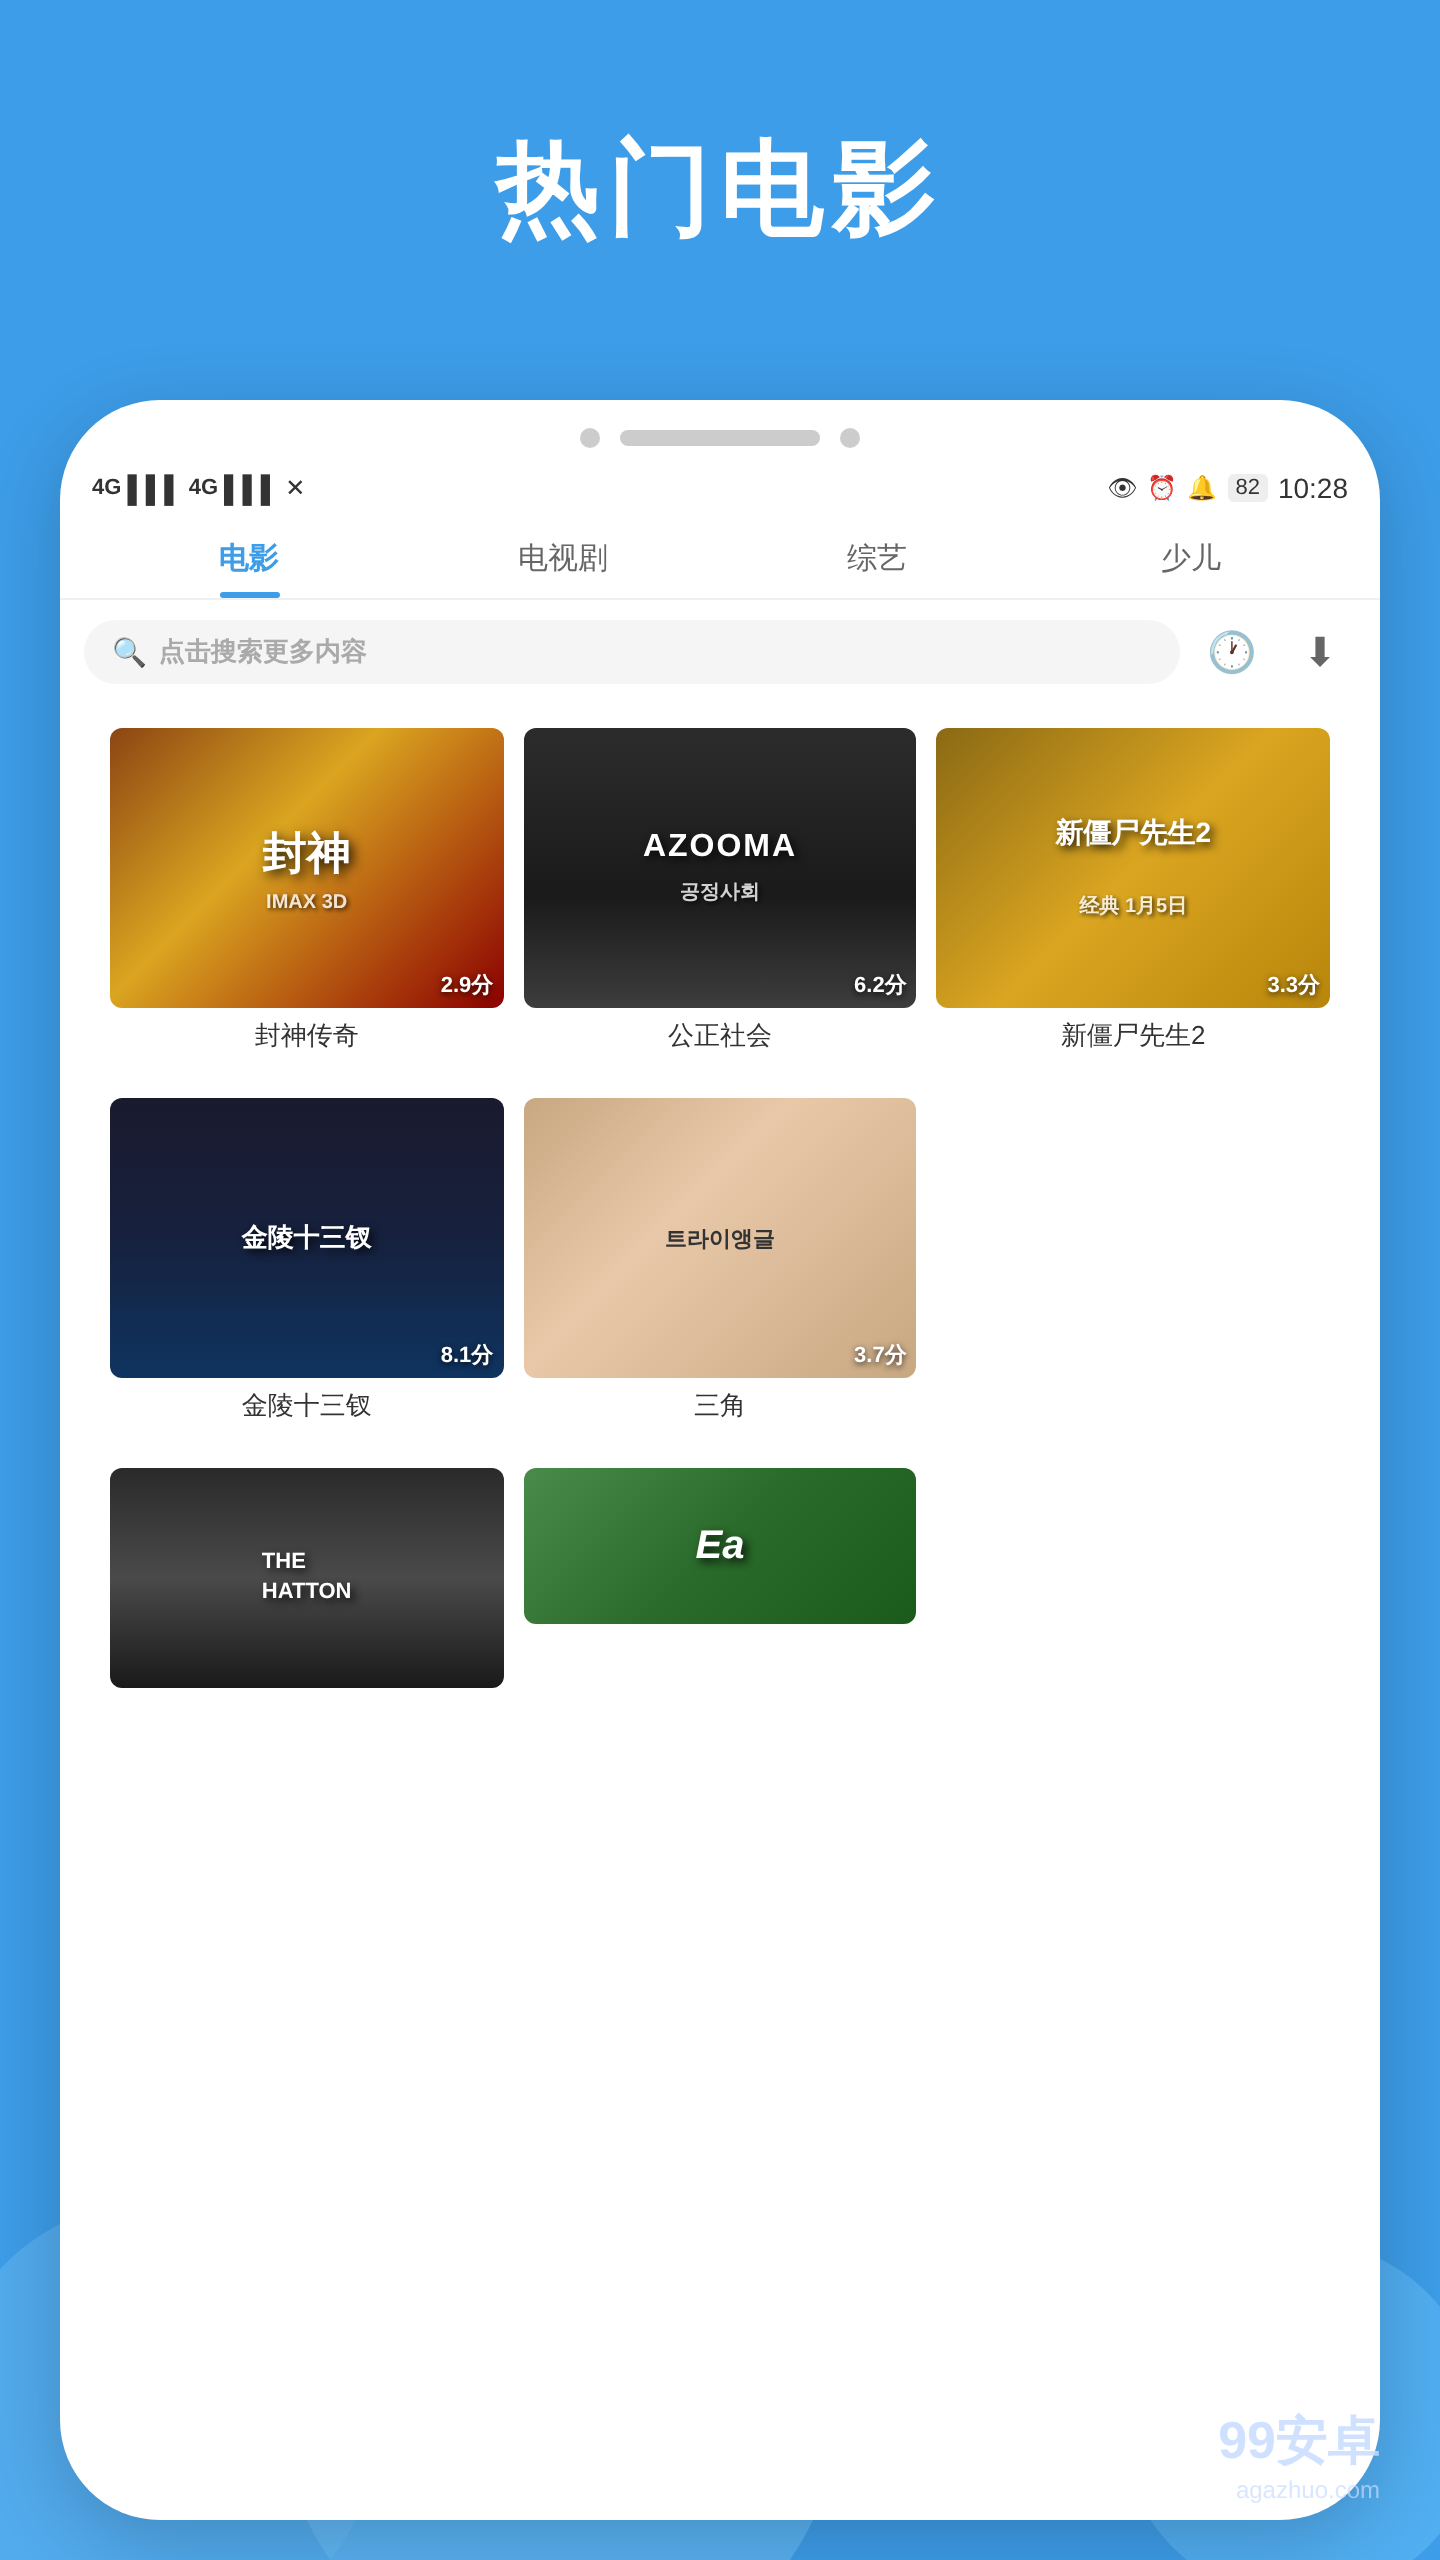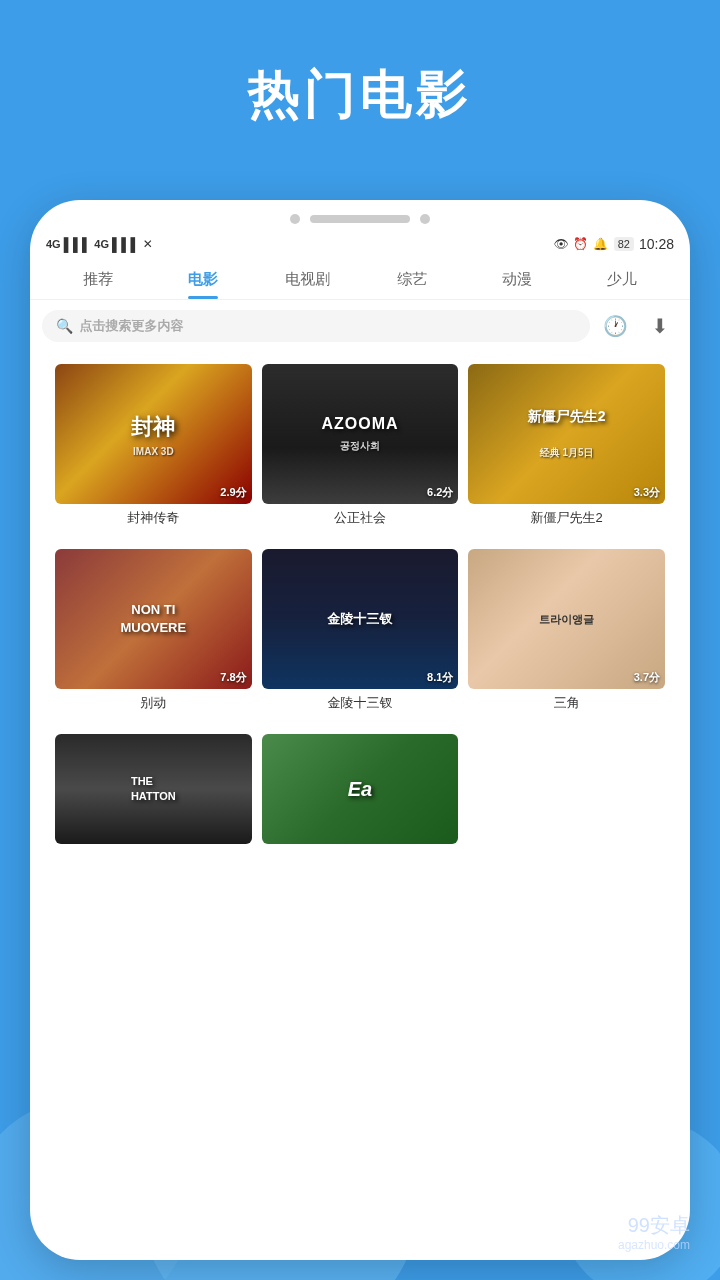--- a/index.html
+++ b/index.html
@@ -277,25 +277,23 @@
       <span>⏰</span>
       <span>🔔</span>
       <span class="battery-badge">82</span>
       <span style="font-weight:500;font-size:14px;">10:28</span>
     </div>
   </div>
 
   <div class="app-content">
 
     <div class="tabs">
-      <div class="tab-item">推荐</div>
       <div class="tab-item active">电影</div>
       <div class="tab-item">电视剧</div>
       <div class="tab-item">综艺</div>
-      <div class="tab-item">动漫</div>
       <div class="tab-item">少儿</div>
     </div>
 
     <div class="search-bar">
       <div class="search-input-wrapper">
         <span class="search-icon-inner">🔍</span>
         <span class="search-placeholder">点击搜索更多内容</span>
       </div>
       <div class="search-action-btn">🕐</div>
       <div class="search-action-btn">⬇</div>
@@ -333,29 +331,20 @@
           </div>
           <div class="movie-score">3.3分</div>
         </div>
         <div class="movie-title">新僵尸先生2</div>
       </div>
 
     </div>
 
     <div class="movie-grid">
 
-      <div class="movie-item">
-        <div class="movie-poster poster-4">
-          <div class="poster-text">
-            <div style="font-size:13px;font-weight:900;text-align:center;line-height:1.4;">NON TI<br>MUOVERE</div>
-          </div>
-          <div class="movie-score">7.8分</div>
-        </div>
-        <div class="movie-title">别动</div>
-      </div>
 
       <div class="movie-item">
         <div class="movie-poster poster-5">
           <div class="poster-text">
             <div style="font-size:13px;font-weight:900;text-align:center;">金陵十三钗</div>
           </div>
           <div class="movie-score">8.1分</div>
         </div>
         <div class="movie-title">金陵十三钗</div>
       </div>
@@ -377,28 +366,28 @@
       <div class="movie-item">
         <div class="movie-poster poster-7" style="height:110px;">
           <div class="poster-text">
             <div style="font-size:11px;font-weight:900;line-height:1.4;">THE<br>HATTON</div>
           </div>
         </div>
       </div>
 
 
       <div class="movie-item">
-        <div class="movie-poster poster-9" style="height:110px;">
+        <div class="movie-poster poster-9" style="height:78px;">
           <div class="poster-text">
             <div style="font-size:20px;font-weight:900;font-style:italic;">Ea</div>
           </div>
         </div>
       </div>
 
     </div>
 
   </div>
 </div>
 
 <div style="position:absolute;bottom:28px;right:30px;z-index:10;text-align:right;">
-  <div style="color:rgba(200,220,255,0.85);font-size:20px;font-weight:normal;line-height:1.3;">99安卓</div>
+  <div style="color:rgba(200,220,255,0.85);font-size:26px;font-weight:bold;line-height:1.3;">99安卓</div>
   <div style="color:rgba(200,220,255,0.7);font-size:12px;">agazhuo.com</div>
 </div>
 
 </body></html>

